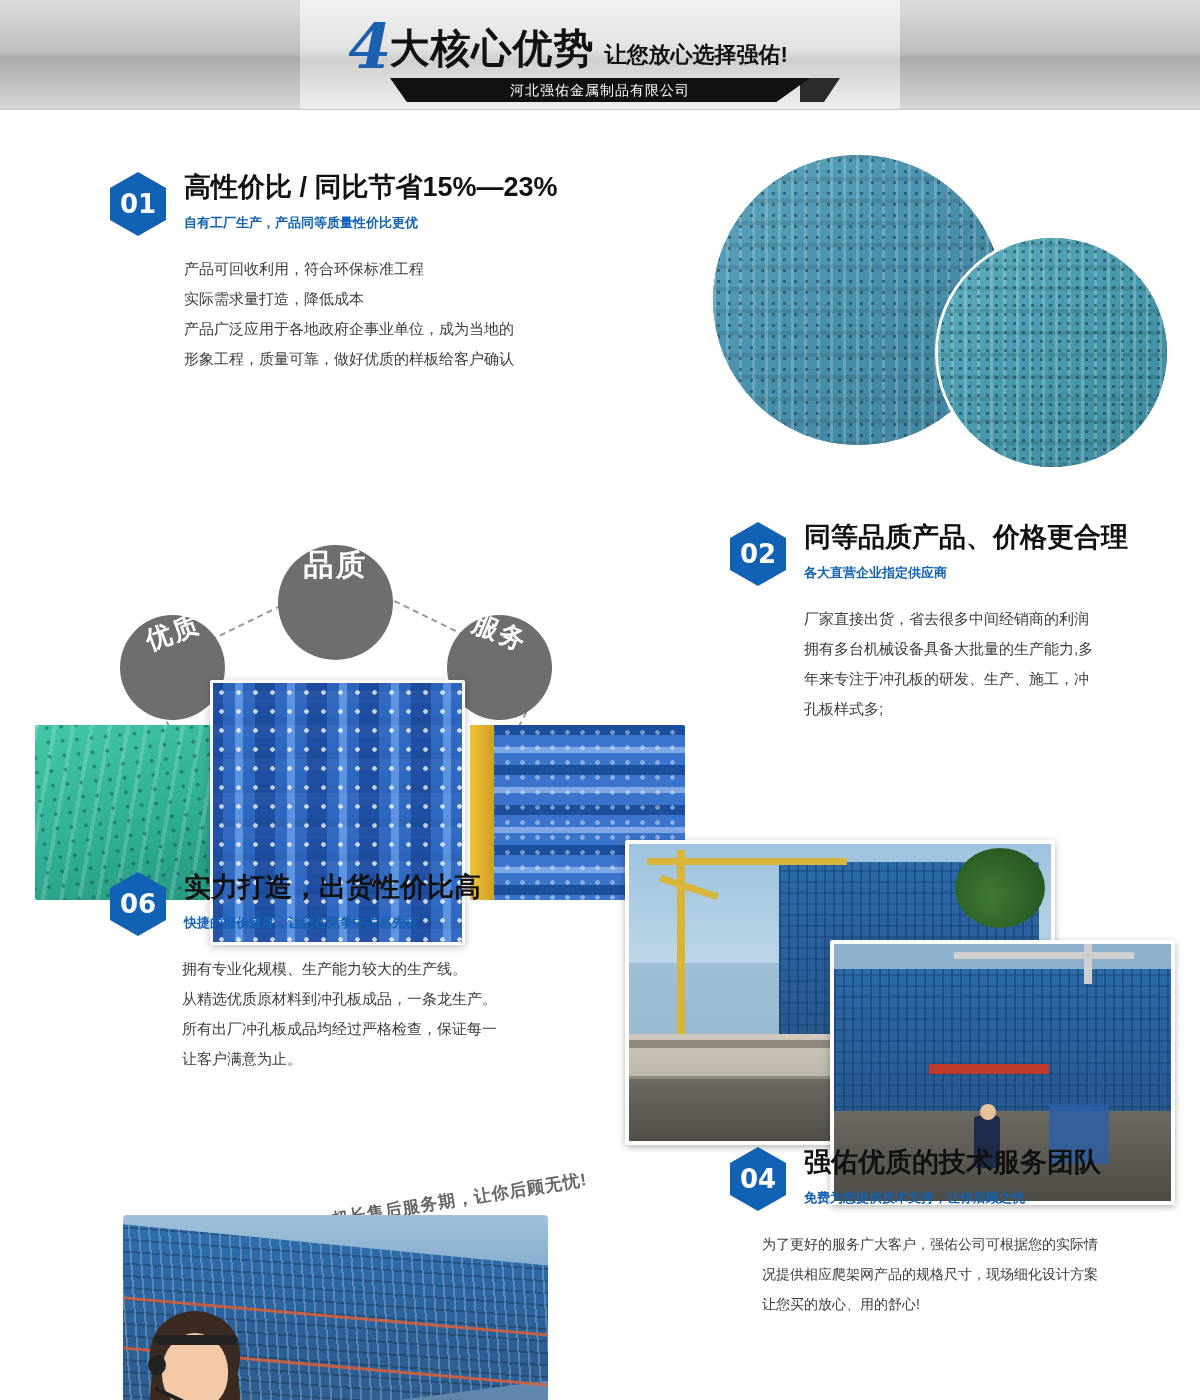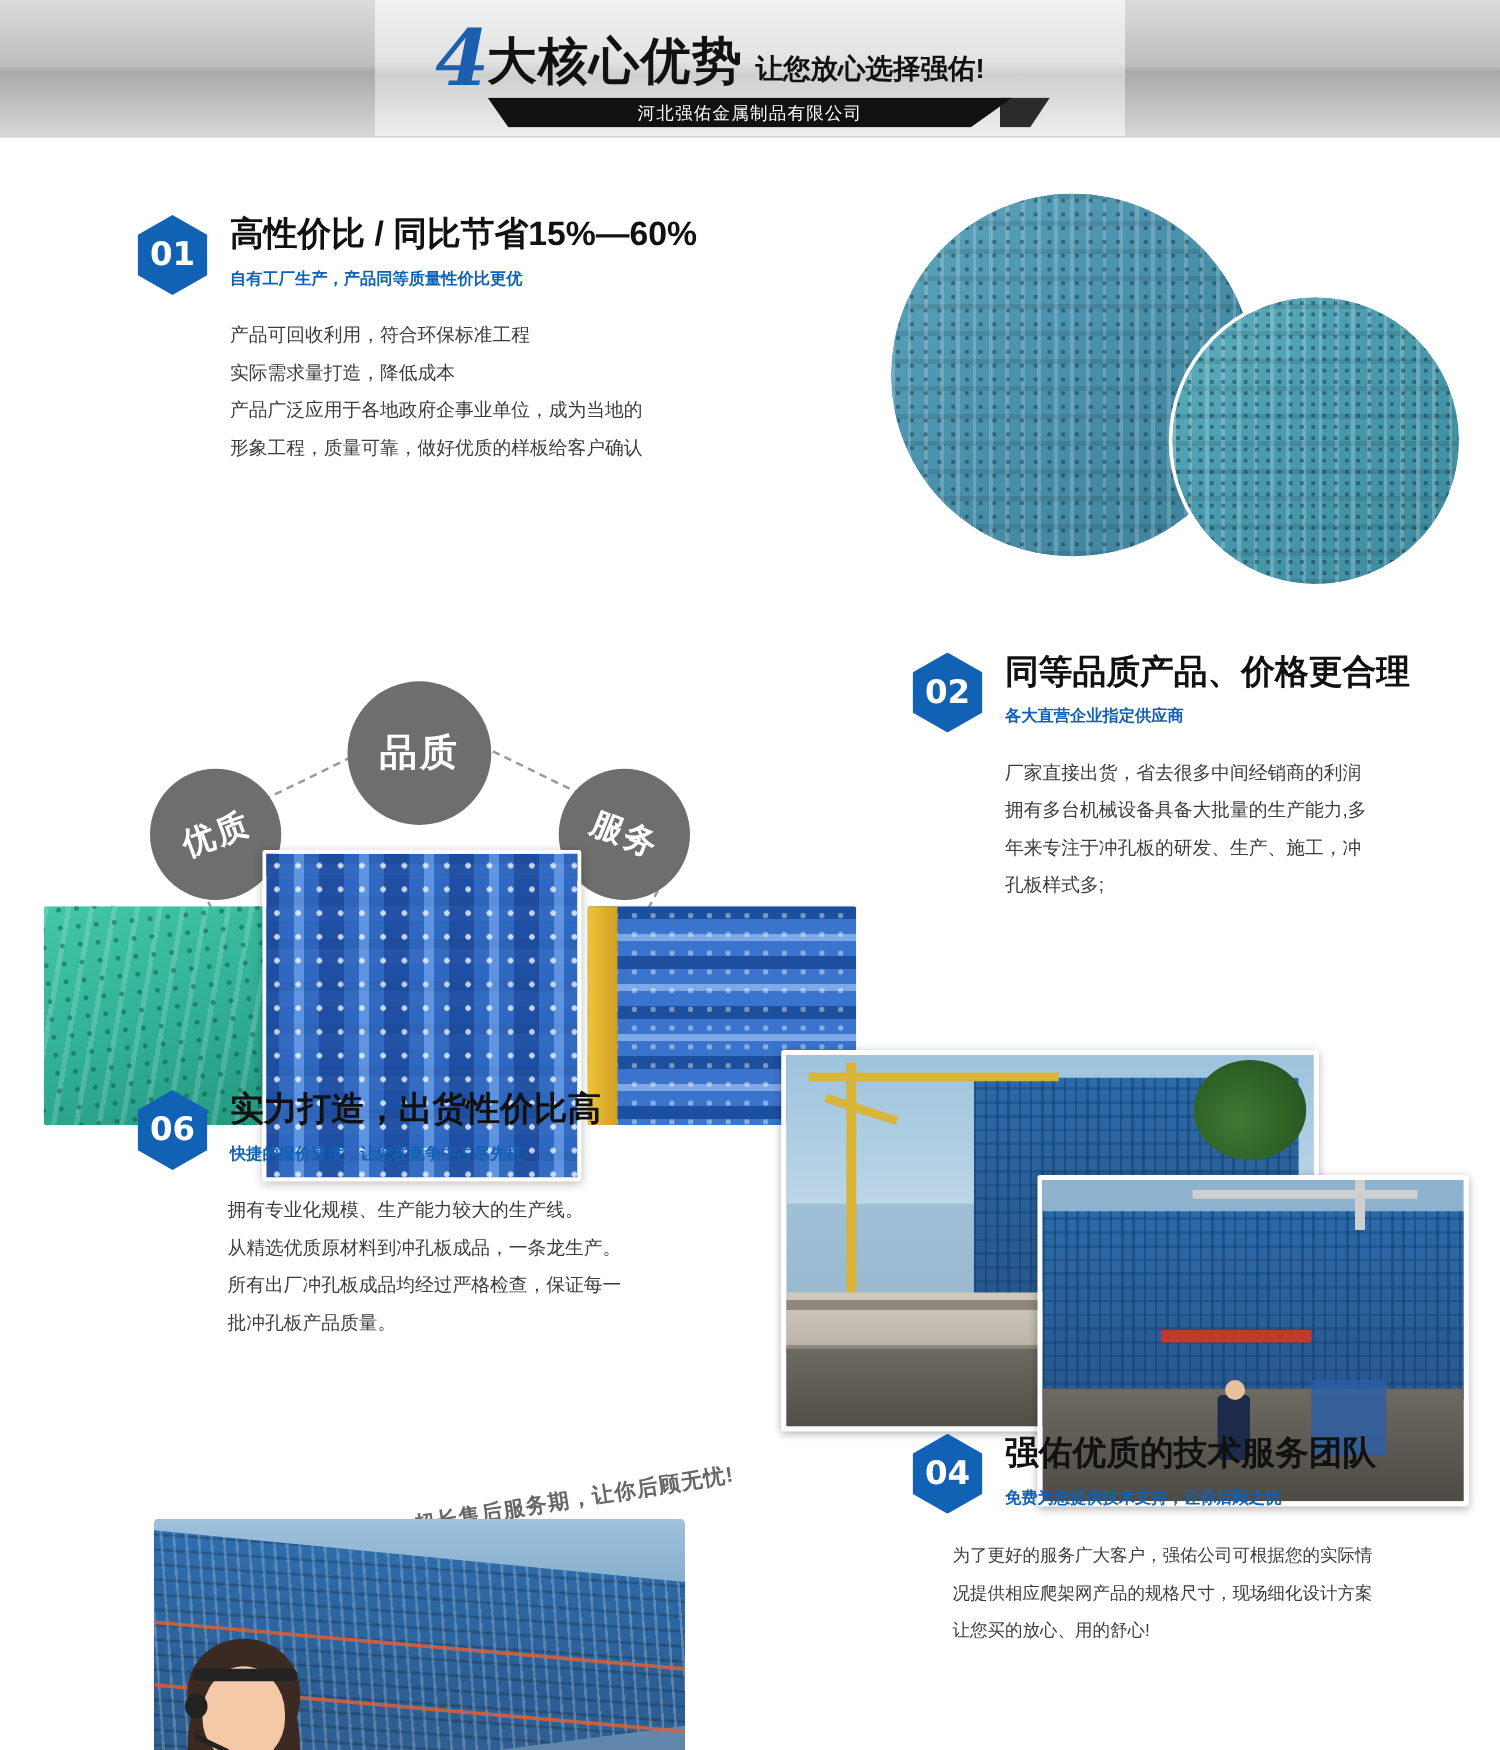--- a/index.html
+++ b/index.html
@@ -175,21 +175,21 @@
         rgba(255,255,255,0.10) 8px 20px,
         rgba(0,0,0,0.0) 20px 34px);
   }
 
   
   .badge {
     position: absolute;
     border-radius: 50%;
     background: #6e6e6e;
     color: #fff;
-    display: flex; align-items: center; justify-content: center;
+    display: flex; align-items: flex-start; justify-content: center;
     font-weight: bold;
     letter-spacing: 2px;
   }
   .badge span { display:block; }
 
   
   .constr {
     position:absolute; inset:0;
     background: linear-gradient(180deg,#b9cfe0 0%, #9fc0d6 40%, #8fb0c4 100%);
   }
@@ -277,21 +277,21 @@
     <div class="hdr-ribbon">河北强佑金属制品有限公司</div>
   </div>
 </div>
 
 <div class="content">
 
   <div class="feature" style="left:110px; top:60px; width:520px;">
     <div class="feat-head">
       <div class="hexnum">01</div>
       <div class="feat-titles">
-        <div class="feat-title">高性价比 / 同比节省15%—60%</div>
+        <div class="feat-title">高性价比 / 同比节省15%—23%</div>
         <div class="feat-subtitle">自有工厂生产，产品同等质量性价比更优</div>
       </div>
     </div>
     <div class="feat-body" style="margin-left:74px;">
       <div>产品可回收利用，符合环保标准工程</div>
       <div>实际需求量打造，降低成本</div>
       <div>产品广泛应用于各地政府企事业单位，成为当地的</div>
       <div>形象工程，质量可靠，做好优质的样板给客户确认</div>
     </div>
   </div>
@@ -356,21 +356,21 @@
       <div class="hexnum">06</div>
       <div class="feat-titles">
         <div class="feat-title">实力打造，出货性价比高</div>
         <div class="feat-subtitle">快捷的报价速度，让您在竞争中占尽先机</div>
       </div>
     </div>
     <div class="feat-body" style="margin-left:72px;">
       <div>拥有专业化规模、生产能力较大的生产线。</div>
       <div>从精选优质原材料到冲孔板成品，一条龙生产。</div>
       <div>所有出厂冲孔板成品均经过严格检查，保证每一</div>
-      <div>批冲孔板产品质量。</div>
+      <div>让客户满意为止。</div>
     </div>
   </div>
 
   <div class="photo" style="left:625px; top:730px; width:430px; height:305px; border:4px solid #fff; box-shadow:0 2px 7px rgba(0,0,0,.3);">
     <div class="constr"></div>
     <div class="sky"></div>
     <div style="position:absolute; left:150px; top:18px; width:260px; height:175px;">
       <div class="constr-mesh" style="border-radius:2px;"></div>
     </div>
     <div class="crane-mast" style="left:48px; top:6px; height:250px;"></div>

